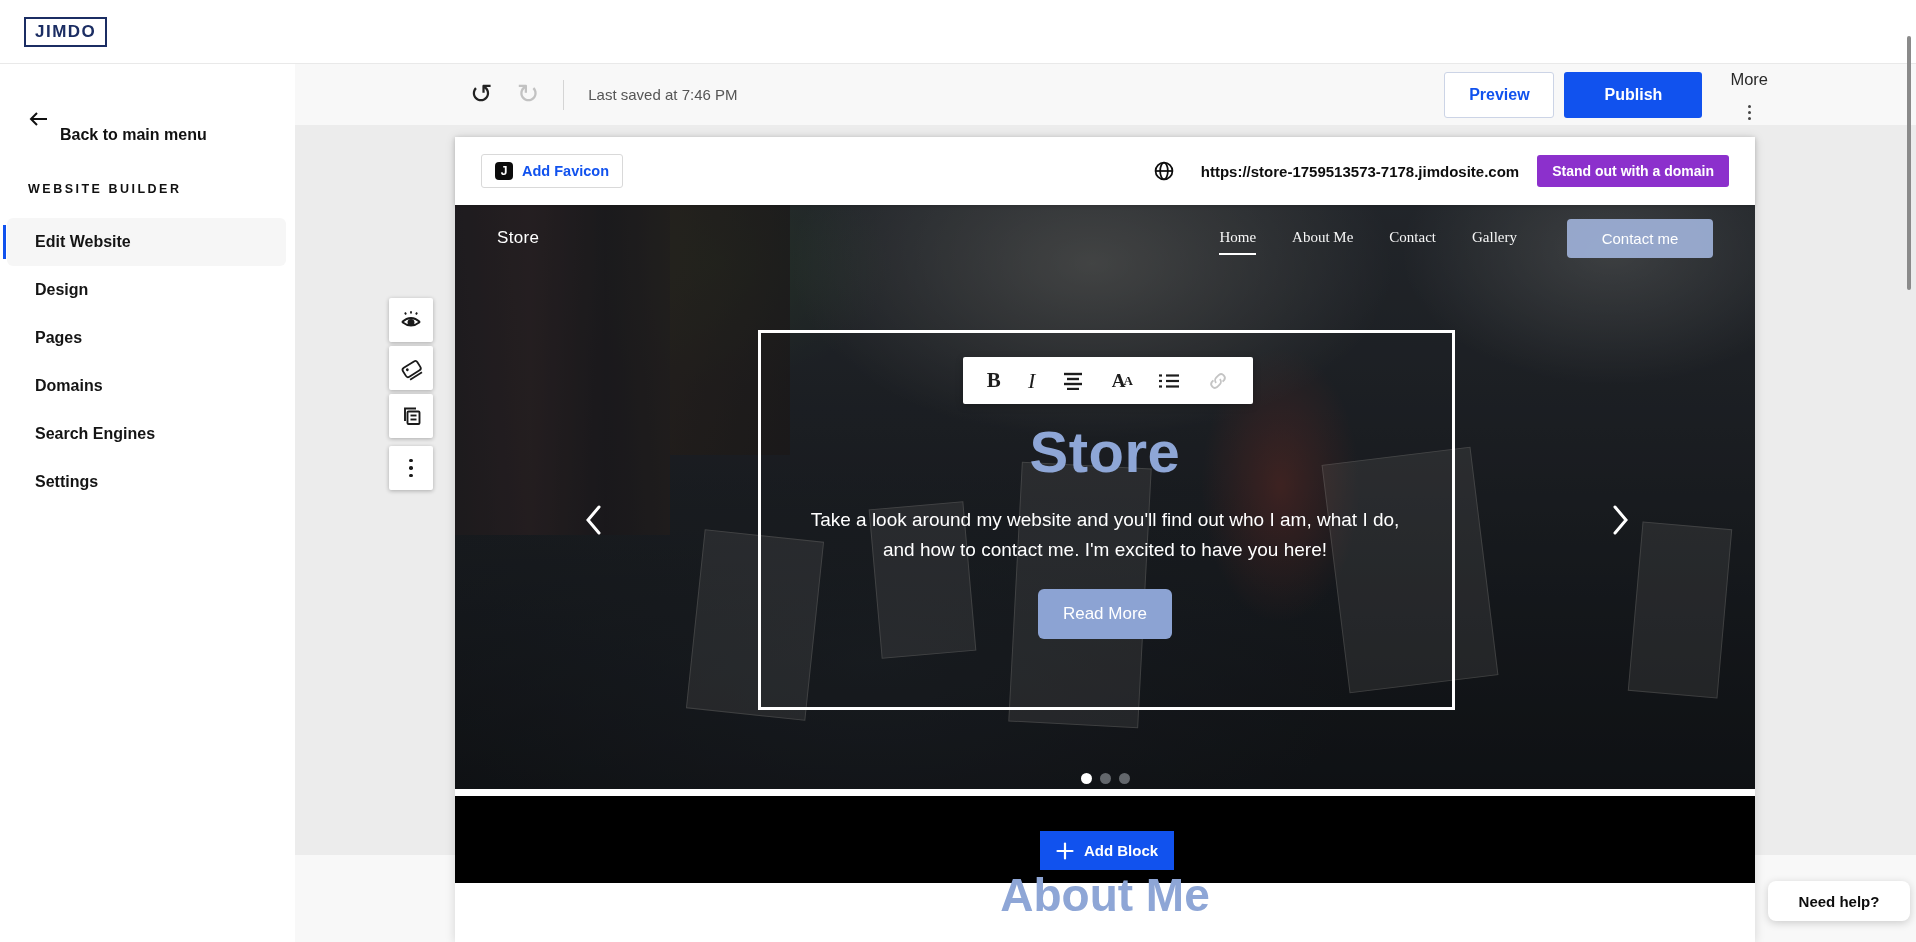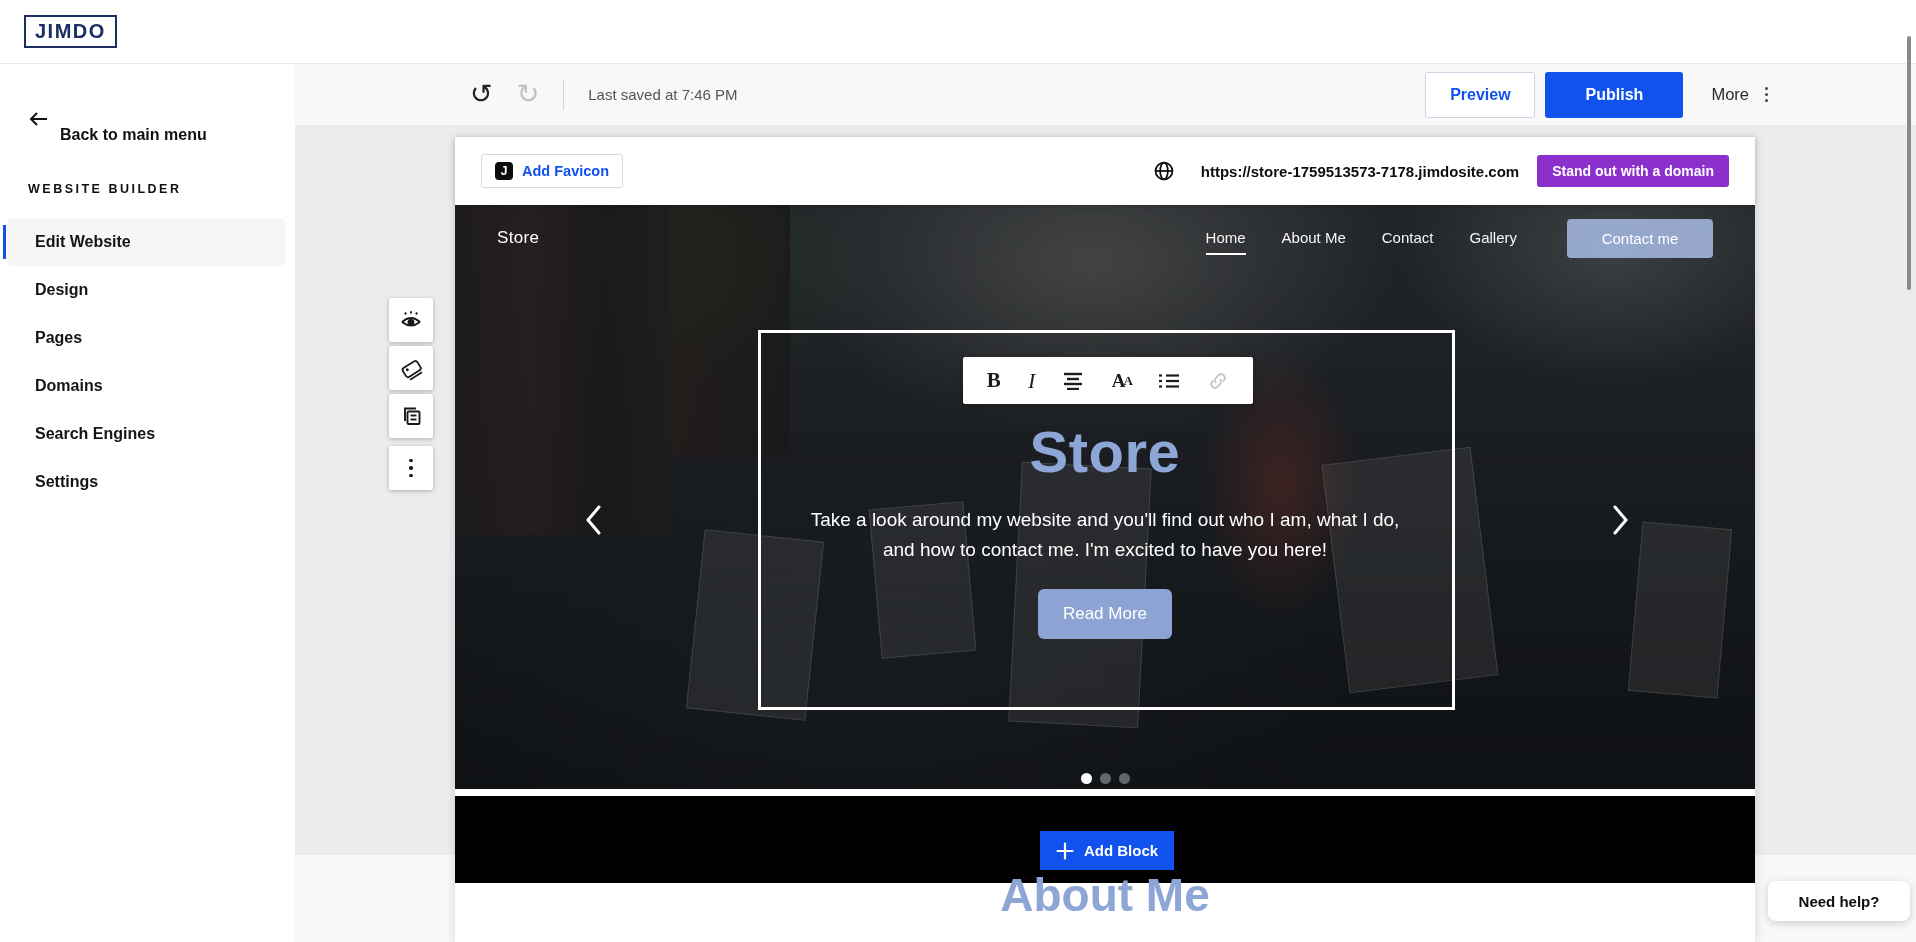--- a/index.html
+++ b/index.html
@@ -10,21 +10,21 @@
   }
 
   
   .app-header {
     position:absolute; left:0; top:0; width:1916px; height:64px;
     background:#fff; border-bottom:1px solid #e9e9e9; z-index:40;
     display:flex; align-items:center; justify-content:space-between;
   }
   .logo-box {
     margin-left:24px; border:2px solid #1b2d63; padding:3px 9px;
-    font-size:20px; font-weight:bold; letter-spacing:1.5px; color:#1b2d63;
+    font-size:17px; font-weight:bold; letter-spacing:1.5px; color:#1b2d63;
   }
   .header-right { display:flex; align-items:center; gap:44px; margin-right:18px; }
   .header-link { font-size:15.5px; font-weight:bold; color:#111; cursor:pointer; }
   .header-link.upgrade { color:#a234e8; }
   .avatar {
     width:35px; height:35px; border-radius:50%; background:#efefef;
     display:flex; align-items:center; justify-content:center;
   }
 
   
@@ -41,21 +41,21 @@
   .btn-preview {
     width:110px; height:46px; background:#fff; border:1px solid #ccd4e6; border-radius:3px;
     color:#1152ee; font-size:16px; font-weight:bold; text-align:center; line-height:44px;
     cursor:pointer; margin-right:10px;
   }
   .btn-publish {
     width:138px; height:46px; background:#1152ee; border-radius:3px;
     color:#fff; font-size:16px; font-weight:bold; text-align:center; line-height:46px;
     cursor:pointer; margin-right:28px;
   }
-  .more-wrap { display:flex; align-items:center; gap:16px; margin-right:148px; cursor:pointer; }
+  .more-wrap { display:flex; align-items:center; gap:16px; margin-right:148px; cursor:pointer;flex-direction:column; }
   .more-label { font-size:16.5px; color:#2a2a2a; }
   .kebab { display:flex; flex-direction:column; gap:3px; }
   .kebab i { width:3px; height:3px; border-radius:50%; background:#444; }
 
   
   .sidebar {
     position:absolute; left:0; top:64px; width:295px; height:878px;
     background:#fff; z-index:35;
   }
   .back-row { display:flex; align-items:center; gap:12px; margin:30px 0 0 28px; cursor:pointer; }
@@ -138,21 +138,21 @@
     background:linear-gradient(90deg,#33281f,#261f1d);
   }
   .easel { position:absolute; background:rgba(218,216,205,.14); border:1px solid rgba(235,233,222,.22); }
   .hero-shade { position:absolute; inset:0; background:rgba(9,11,14,.36); }
 
   .site-nav {
     position:absolute; left:0; top:0; width:100%; height:66px; z-index:8;
     display:flex; align-items:center;
   }
   .brand { margin-left:42px; font-size:17px; color:#fff; letter-spacing:.3px; }
-  .nav-links { position:absolute; right:238px; top:24px; display:flex; gap:36px; }
+  .nav-links { position:absolute; right:238px; top:24px; display:flex; gap:36px;font-family:Liberation Serif, serif; }
   .nav-link { font-size:15px; color:rgba(255,255,255,.96); cursor:pointer; white-space:nowrap; }
   .nav-link.current { padding-bottom:7px; border-bottom:2px solid #fff; }
   .btn-cta {
     position:absolute; right:42px; top:14px; width:146px; height:39px; border-radius:4px;
     background:rgba(158,177,216,.92); color:#fff; font-size:15px;
     display:flex; align-items:center; justify-content:center; cursor:pointer;
   }
 
   .sel-frame {
     position:absolute; left:303px; top:125px; width:697px; height:380px;

